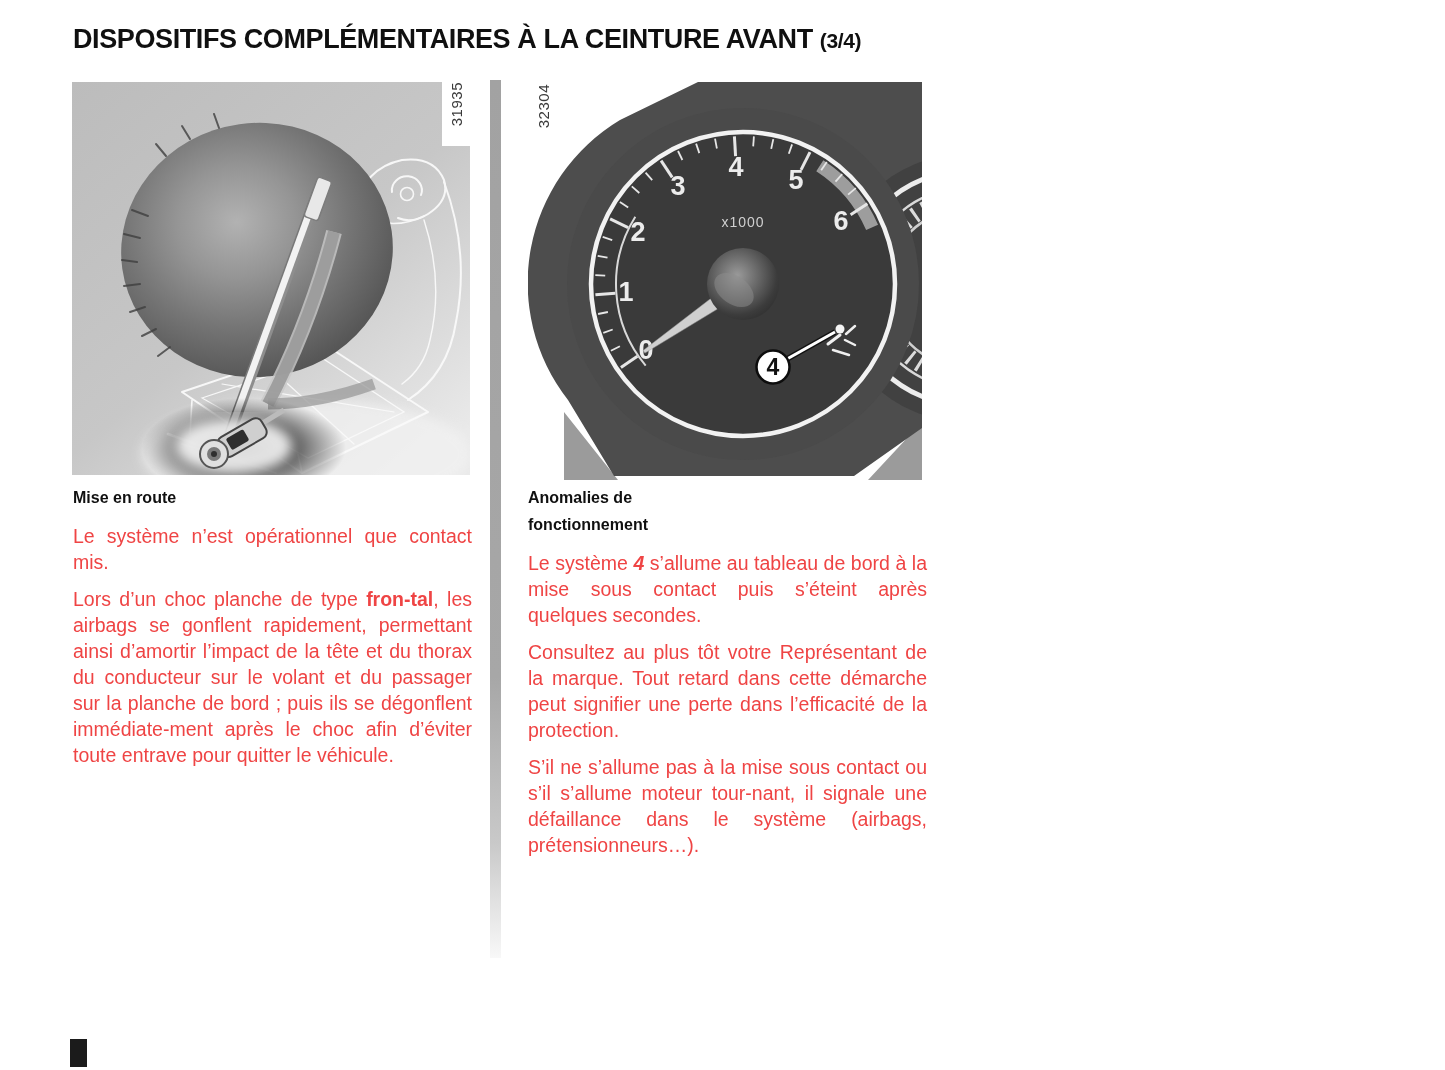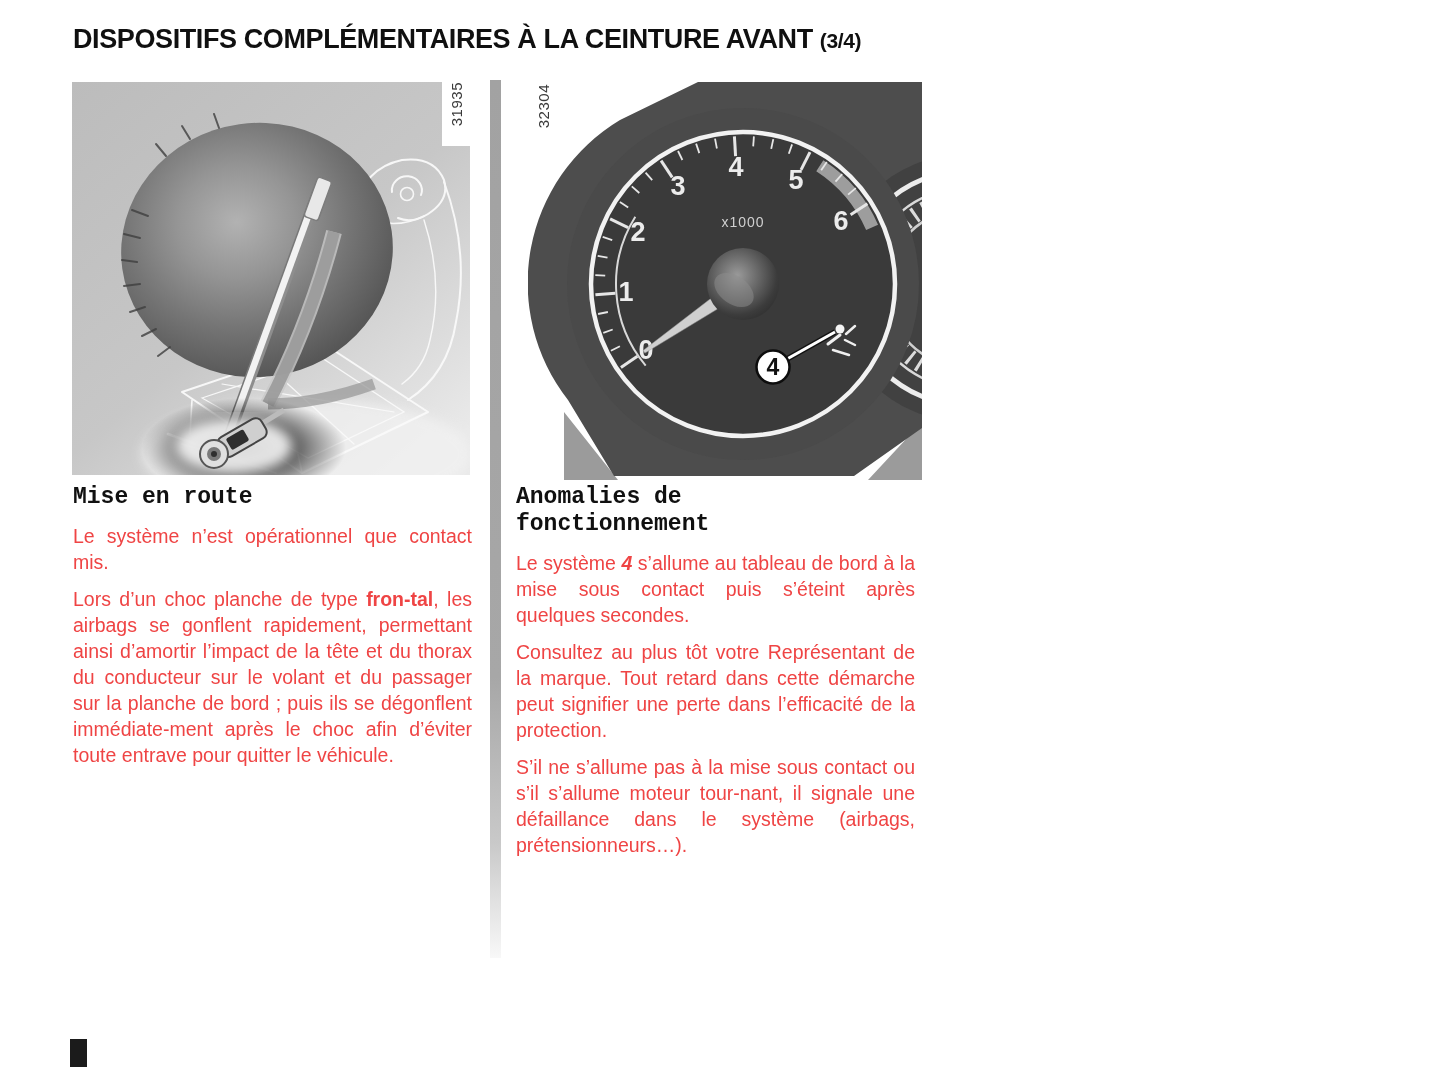--- a/index.html
+++ b/index.html
@@ -26,22 +26,22 @@
   .fig-ref-left  { left:442px; top:82px;  width:28px; height:64px; }
   .fig-ref-right { left:528px; top:84px;  width:31px; height:80px; }
 
   .col-divider {
     position:absolute; left:490px; top:80px; width:11px; height:878px;
     background:linear-gradient(to bottom, #a2a2a2 0%, #a7a7a7 68%, #c9c9c9 87%, #f8f8f8 100%);
   }
 
   .text-col { position:absolute; top:484px; width:399px; }
   .left-col  { left:73px; }
-  .right-col { left:516px; }
-  .text-col h2 { margin:0 0 12px 0; font-size:23px; line-height:27px; font-weight:bold; color:#101010;font-family:Liberation Mono, monospace; }
+  .right-col { left:528px; }
+  .text-col h2 { margin:0 0 12px 0; font-size:16px; line-height:27px; font-weight:bold; color:#101010; }
   .text-col p  { margin:0 0 11px 0; font-size:19.5px; line-height:26px; text-align:justify; color:#ef4444; }
   .text-col p b.it { font-style:italic; }
 
   .page-number { position:absolute; left:1273px; top:1004px; width:100px; text-align:left; font-size:12px; color:#222; }
   .footer-mark { position:absolute; left:70px; top:1039px; width:17px; height:28px; background:#1b1b1b; }
   .side-tab    { position:absolute; left:1404px; top:216px; width:41px; height:58px; background:#dcdcdc; }
 </style>
 </head>
 <body>
 

